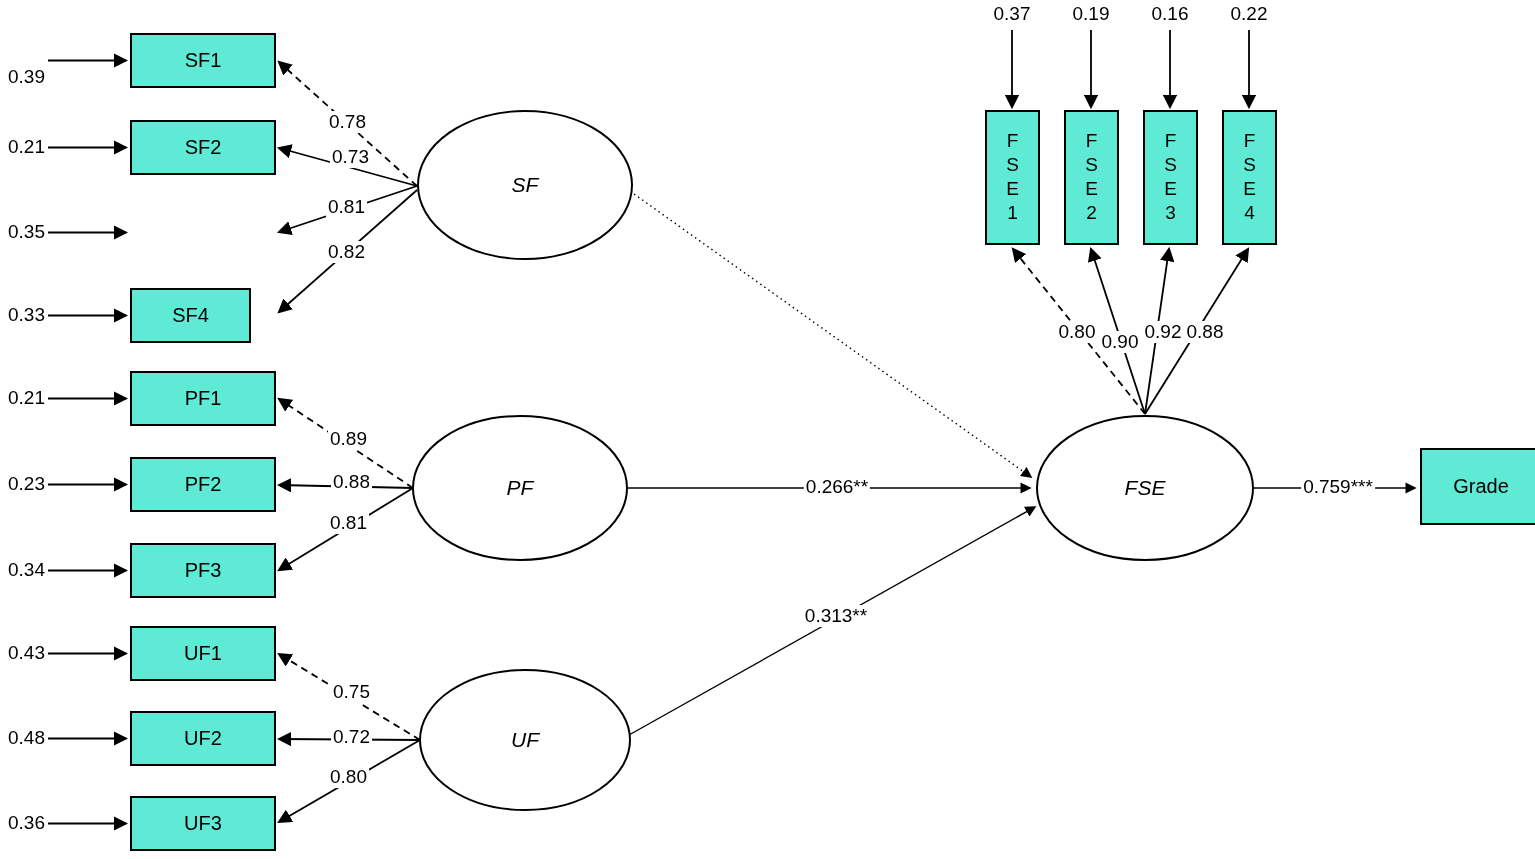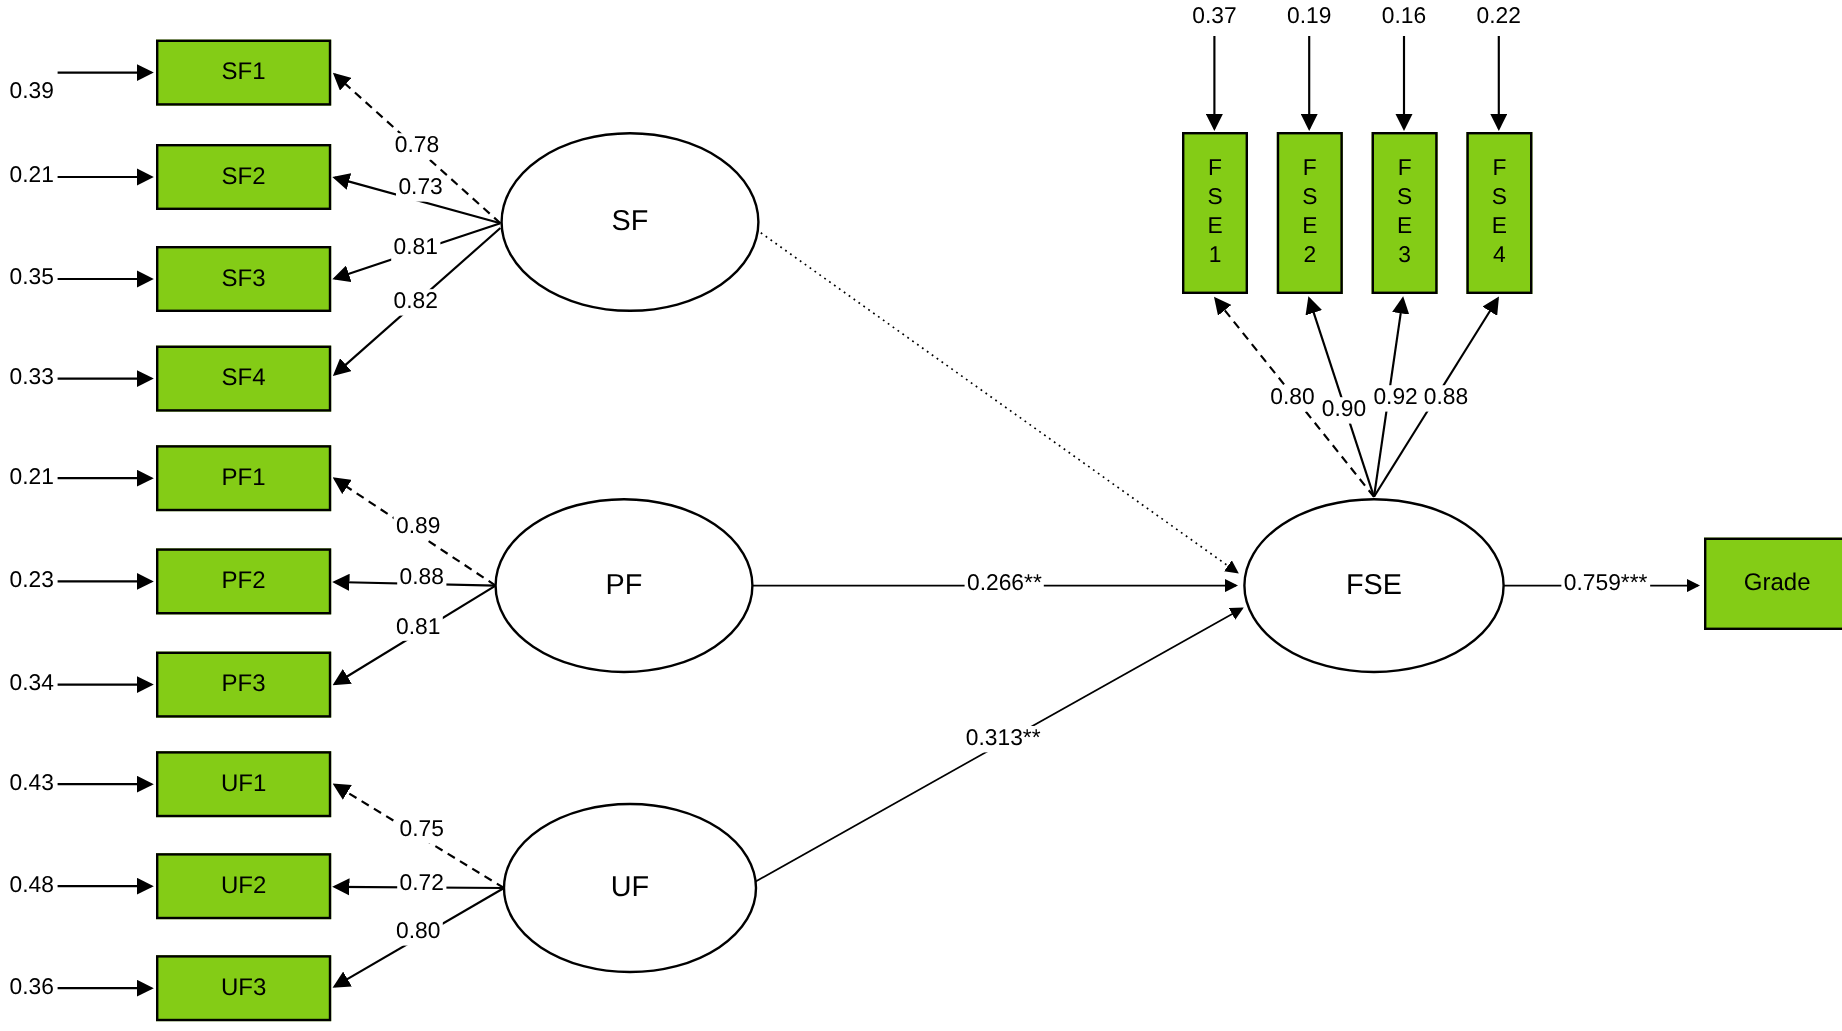--- a/index.html
+++ b/index.html
@@ -7,29 +7,29 @@
     position:relative;width:1535px;height:859px;background:#fff;overflow:hidden;
     font-family:"Liberation Sans", sans-serif;color:#000;
   }
   #wires{position:absolute;left:0;top:0;width:1535px;height:859px;}
   .ln{stroke:#000;stroke-width:1.8;fill:none;}
   .thin{stroke-width:1.4;}
   .dash{stroke-dasharray:7 5;}
   .dot{stroke-dasharray:1.5 3.5;}
   .ell{fill:#fff;stroke:#000;stroke-width:2;}
   .box{
-    position:absolute;box-sizing:border-box;border:2px solid #000;background:#84cc16;
+    position:absolute;box-sizing:border-box;border:2px solid #000;background:#5eead4;
     display:flex;align-items:center;justify-content:center;font-size:20px;
   }
   .vbox{
     writing-mode:vertical-lr;text-orientation:upright;letter-spacing:3px;
     font-size:19px;line-height:1;
   }
   .lat{
-    position:absolute;transform:translate(-50%,-50%);font-size:24px;
+    position:absolute;transform:translate(-50%,-50%);font-size:21px;font-style:italic;
   }
   .num{
     position:absolute;font-size:19px;line-height:22px;background:#fff;padding:0 2px;white-space:nowrap;
   }
   .cnum{transform:translateX(-50%);}
 </style>
 </head>
 <body>
 
 <div id="stage">
@@ -96,24 +96,21 @@
   <span class="num" style="left:6px;top:642px">0.43</span>
   <span class="num" style="left:6px;top:727px">0.48</span>
   <span class="num" style="left:6px;top:812px">0.36</span>
 
   <div class="box" style="left:130px;top:33px;width:146px;height:55px">
       <span>SF1</span>
     </div>
   <div class="box" style="left:130px;top:120px;width:146px;height:55px">
       <span>SF2</span>
     </div>
-  <div class="box" style="left:130px;top:205px;width:146px;height:55px">
-      <span>SF3</span>
-    </div>
-  <div class="box" style="left:130px;top:288px;width:146px;height:55px">
+  <div class="box" style="left:130px;top:288px;width:121px;height:55px">
       <span>SF4</span>
     </div>
   <div class="box" style="left:130px;top:371px;width:146px;height:55px">
       <span>PF1</span>
     </div>
   <div class="box" style="left:130px;top:457px;width:146px;height:55px">
       <span>PF2</span>
     </div>
   <div class="box" style="left:130px;top:543px;width:146px;height:55px">
       <span>PF3</span>

